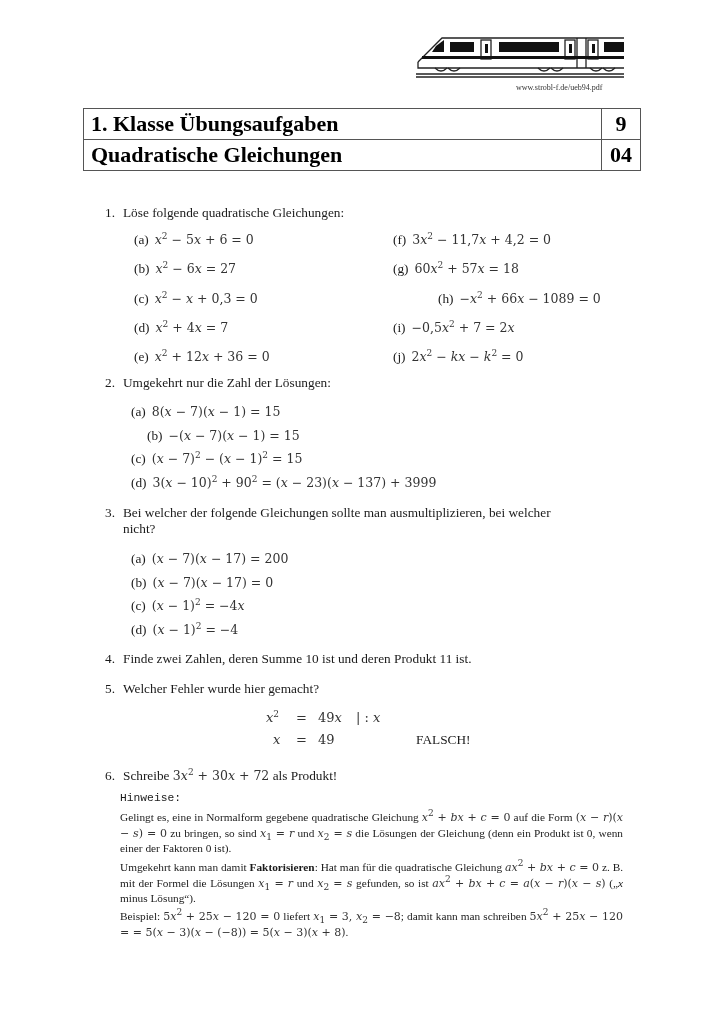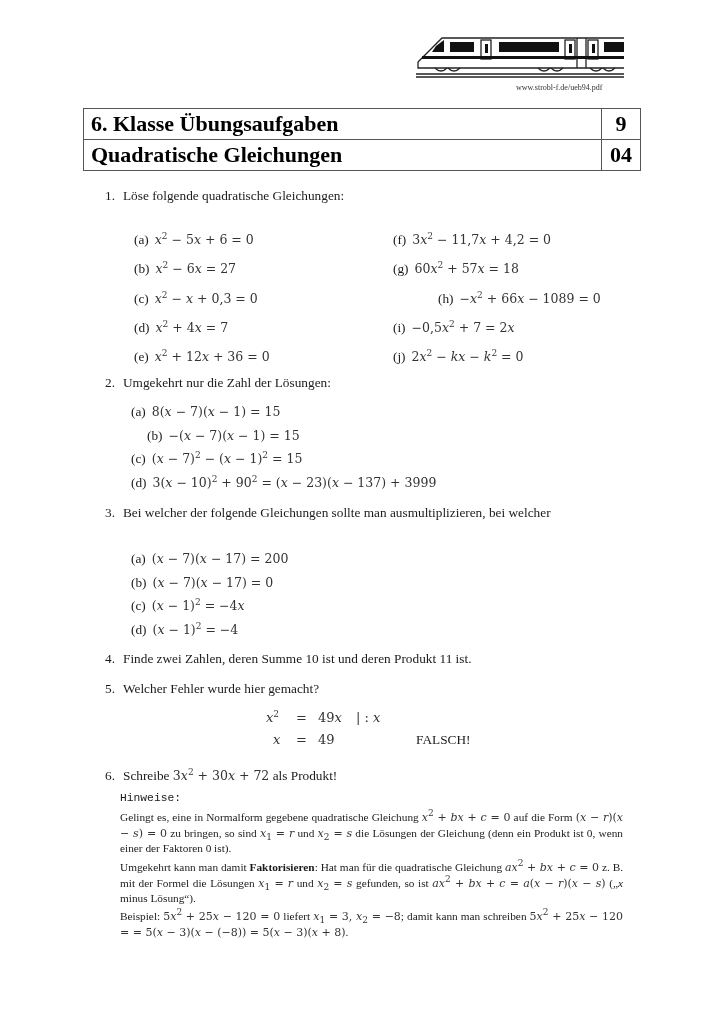--- a/index.html
+++ b/index.html
@@ -66,31 +66,31 @@
     <rect x="155" y="16" width="3" height="9"></rect>
     <rect x="178" y="16" width="3" height="9"></rect>
     <rect x="8" y="28" width="202" height="3"></rect>
   </g>
 </svg>
 <div id="url">www.strobl-f.de/ueb94.pdf</div>
 
 <table id="title-table">
   <tbody>
       <tr>
-    <td>6. Klasse Übungsaufgaben</td>
+    <td>1. Klasse Übungsaufgaben</td>
     <td class="num">9</td>
   </tr>
   <tr>
     <td>Quadratische Gleichungen</td>
     <td class="num">04</td>
   </tr>
 </tbody>
   </table>
 
-<div class="sec" style="top:188px;">
+<div class="sec" style="top:205px;">
   <span class="n">1.</span><span>Löse folgende quadratische Gleichungen:</span>
 </div>
 <div id="ex1-left">
     <div class="sub" style="left: 134px; top: 232px;"><span class="lbl">(a)</span><span class="math"><i>x</i><sup>2</sup> − 5<i>x</i> + 6 = 0</span></div>
     <div class="sub" style="left: 134px; top: 261.3px;"><span class="lbl">(b)</span><span class="math"><i>x</i><sup>2</sup> − 6<i>x</i> = 27</span></div>
     <div class="sub" style="left: 134px; top: 290.6px;"><span class="lbl">(c)</span><span class="math"><i>x</i><sup>2</sup> − <i>x</i> + 0,3 = 0</span></div>
     <div class="sub" style="left: 134px; top: 319.9px;"><span class="lbl">(d)</span><span class="math"><i>x</i><sup>2</sup> + 4<i>x</i> = 7</span></div>
     <div class="sub" style="left: 134px; top: 349.2px;"><span class="lbl">(e)</span><span class="math"><i>x</i><sup>2</sup> + 12<i>x</i> + 36 = 0</span></div>
   </div>
 <div id="ex1-right">
@@ -106,20 +106,21 @@
 </div>
 <div id="ex2-items">
     <div class="sub" style="left: 131px; top: 404px;"><span class="lbl">(a)</span><span class="math">8(<i>x</i> − 7)(<i>x</i> − 1) = 15</span></div>
     <div class="sub" style="left: 131px; top: 427.5px; margin-left: 16px;"><span class="lbl">(b)</span><span class="math">−(<i>x</i> − 7)(<i>x</i> − 1) = 15</span></div>
     <div class="sub" style="left: 131px; top: 451px;"><span class="lbl">(c)</span><span class="math">(<i>x</i> − 7)<sup>2</sup> − (<i>x</i> − 1)<sup>2</sup> = 15</span></div>
     <div class="sub" style="left: 131px; top: 474.5px;"><span class="lbl">(d)</span><span class="math">3(<i>x</i> − 10)<sup>2</sup> + 90<sup>2</sup> = (<i>x</i> − 23)(<i>x</i> − 137) + 3999</span></div>
   </div>
 
 <div class="sec" id="sec3" style="top:505px;">
   <span class="n">3.</span><span>Bei welcher der folgende Gleichungen sollte man ausmultiplizieren, bei welcher</span>
+  <span class="cont">nicht?</span>
 </div>
 <div id="ex3-items">
     <div class="sub" style="left: 131px; top: 551px;"><span class="lbl">(a)</span><span class="math">(<i>x</i> − 7)(<i>x</i> − 17) = 200</span></div>
     <div class="sub" style="left: 131px; top: 574.5px;"><span class="lbl">(b)</span><span class="math">(<i>x</i> − 7)(<i>x</i> − 17) = 0</span></div>
     <div class="sub" style="left: 131px; top: 598px;"><span class="lbl">(c)</span><span class="math">(<i>x</i> − 1)<sup>2</sup> = −4<i>x</i></span></div>
     <div class="sub" style="left: 131px; top: 621.5px;"><span class="lbl">(d)</span><span class="math">(<i>x</i> − 1)<sup>2</sup> = −4</span></div>
   </div>
 
 <div class="sec" style="top:651px;">
   <span class="n">4.</span><span>Finde zwei Zahlen, deren Summe 10 ist und deren Produkt 11 ist.</span>

